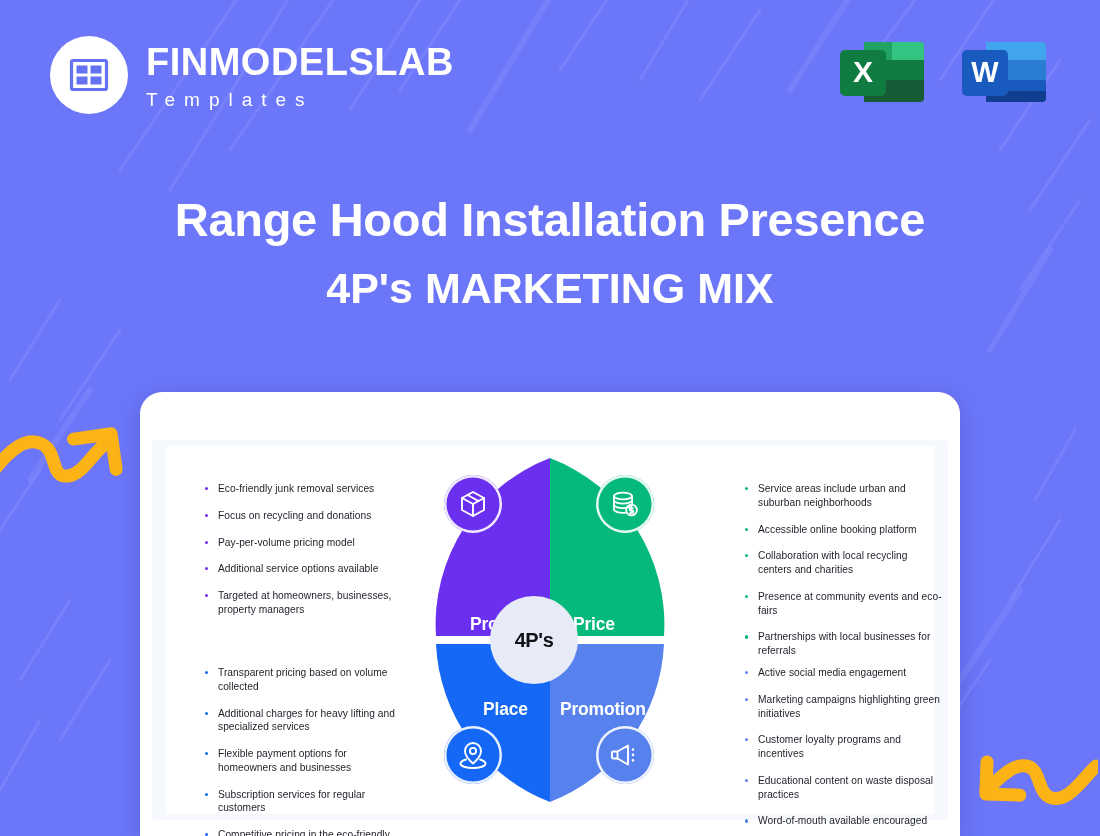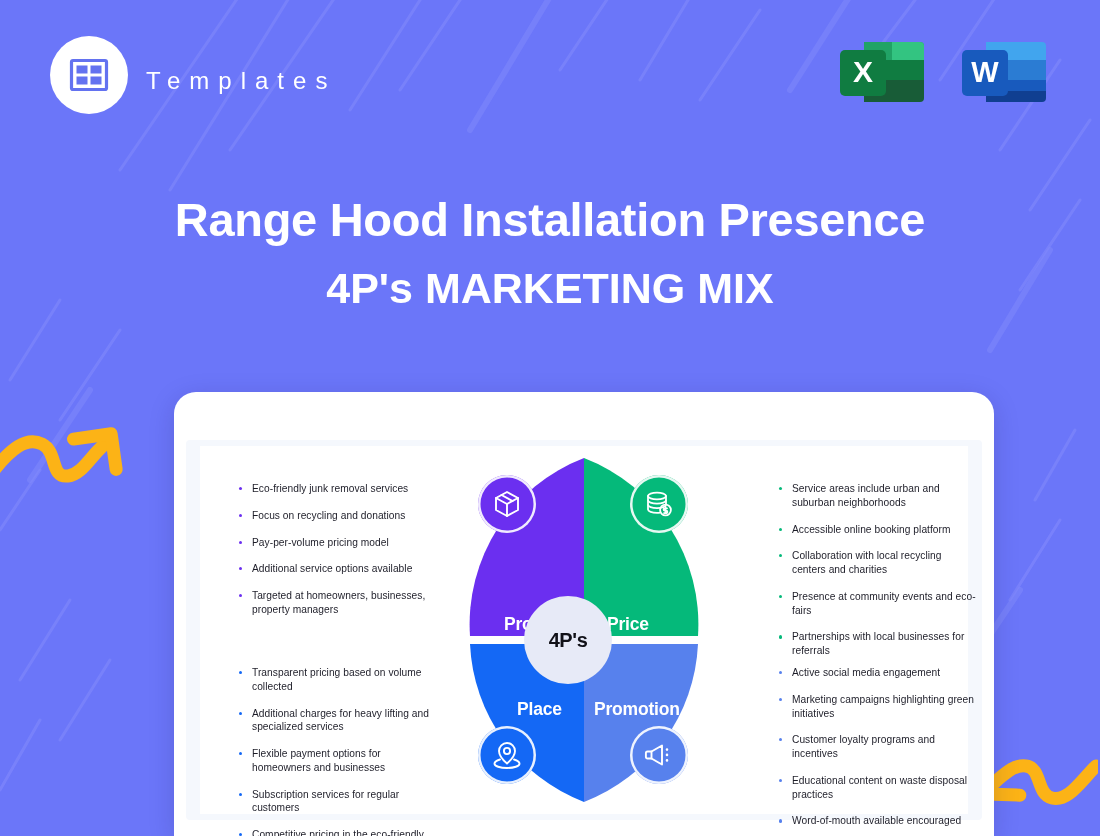--- a/index.html
+++ b/index.html
@@ -56,21 +56,21 @@
   #brand-name {
     color: #ffffff;
     font-size: 38px;
     font-weight: 700;
     letter-spacing: 0.5px;
     line-height: 1;
     white-space: nowrap;
   }
   #brand-sub {
     color: #ffffff;
-    font-size: 24px;
+    font-size: 19px;
     font-weight: 400;
     letter-spacing: 9px;
     line-height: 1;
     margin-top: 9px;
     white-space: nowrap;
   }
 
   
   #office-icons {
     position: absolute;
@@ -114,21 +114,20 @@
   
   #card {
     position: absolute;
     left: 140px; top: 392px;
     width: 820px;
     height: 444px;
     background: #ffffff;
     border-radius: 22px 22px 0 0;
     box-shadow: 0 6px 26px rgba(30, 20, 90, 0.18);
     overflow: hidden;
-    margin-left: 34px;
   }
   #panel {
     position: absolute;
     left: 12px; top: 48px;
     width: 796px;
     height: 380px;
     background: #f5f8fd;
     border-radius: 4px;
   }
   #panel-inner {
@@ -267,20 +266,21 @@
     <div id="brand-mark">
       <svg width="44" height="44" viewBox="0 0 44 44" aria-hidden="true">
         <rect x="4.5" y="7.5" width="35" height="29" rx="1.5" fill="none" stroke="#6372f0" stroke-width="3.2"></rect>
         <rect x="9.5" y="12.5" width="11" height="8" fill="#6372f0"></rect>
         <rect x="23.5" y="12.5" width="11" height="8" fill="#6372f0"></rect>
         <rect x="9.5" y="23.5" width="11" height="8" fill="#6372f0"></rect>
         <rect x="23.5" y="23.5" width="11" height="8" fill="#6372f0"></rect>
       </svg>
     </div>
     <div id="brand-text">
+      <div id="brand-name">FINMODELSLAB</div>
       <div id="brand-sub">Templates</div>
     </div>
   </div>
 
   <div id="office-icons">
 
     <div class="office-icon">
       <svg width="96" height="92" viewBox="0 0 96 92" aria-hidden="true">
         <path d="M30 14 h56 a4 4 0 0 1 4 4 v14 h-60 z" fill="#21a366"></path>
         <path d="M58 14 h28 a4 4 0 0 1 4 4 v14 h-32 z" fill="#33c481"></path>

